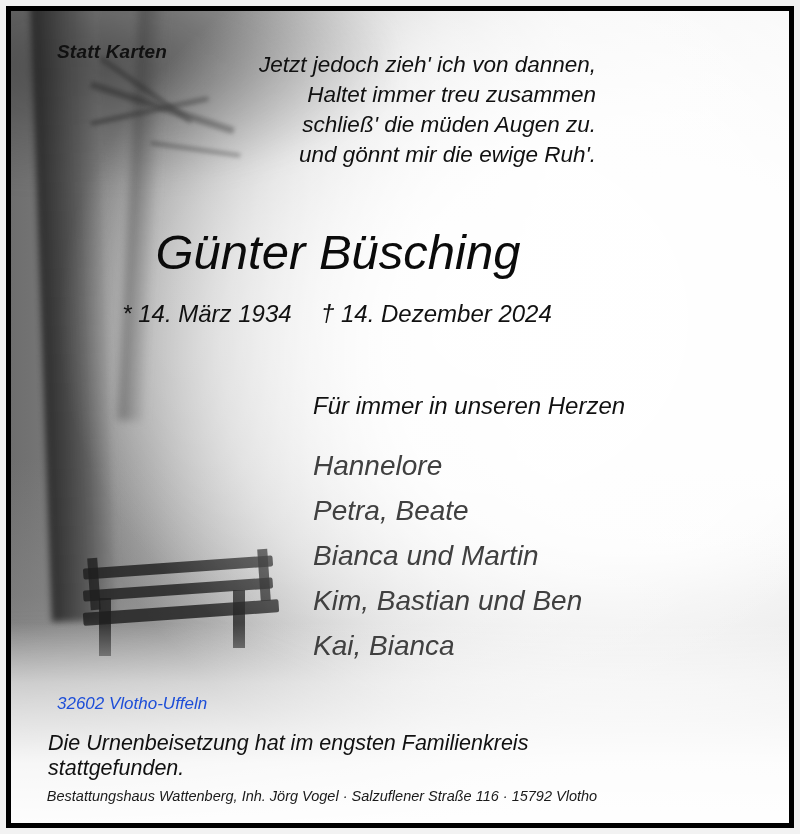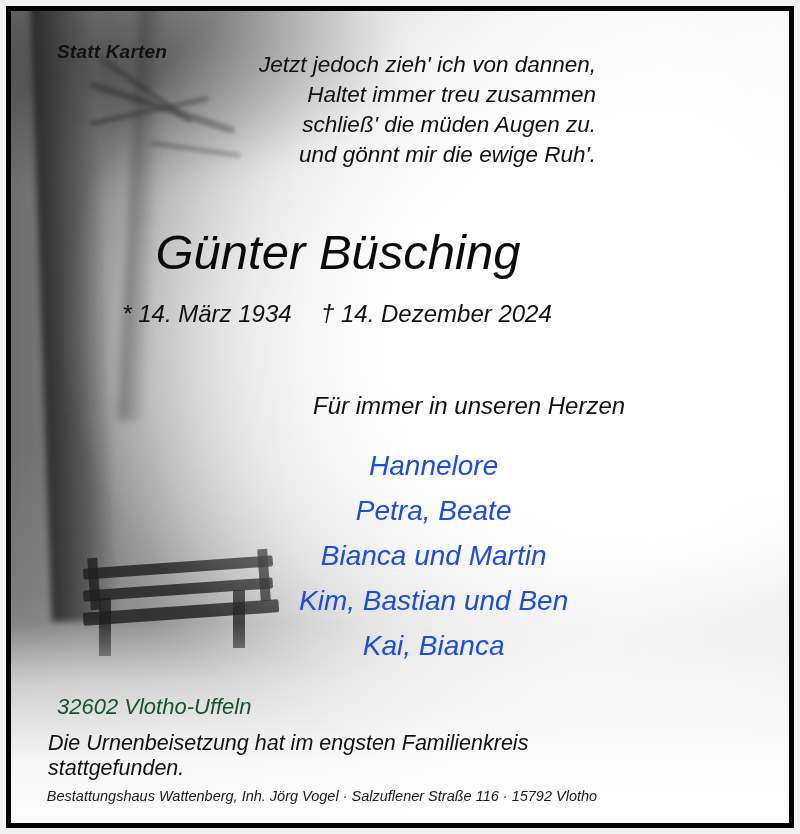--- a/index.html
+++ b/index.html
@@ -227,38 +227,37 @@
     left: 313px;
     top: 392px;
     font-family: "Liberation Sans", sans-serif;
     font-style: italic;
     font-size: 24px;
     color: #111111;
   }
 
   .survivors {
     position: absolute;
-    left: 299px;
+    left: 313px;
     top: 443px;
     font-family: "Liberation Sans", sans-serif;
     font-style: italic;
     font-size: 28px;
     line-height: 45px;
-    color: #1d4ed8;
-    text-align: center;
+    color: #404040;
   }
 
   .place {
     position: absolute;
     left: 57px;
     top: 694px;
     font-family: "Liberation Sans", sans-serif;
     font-style: italic;
-    font-size: 22px;
-    color: #14532d;
+    font-size: 17px;
+    color: #1d4ed8;
   }
 
   .notice {
     position: absolute;
     left: 48px;
     top: 731px;
     font-family: "Liberation Sans", sans-serif;
     font-style: italic;
     font-size: 21.5px;
     color: #111111;

